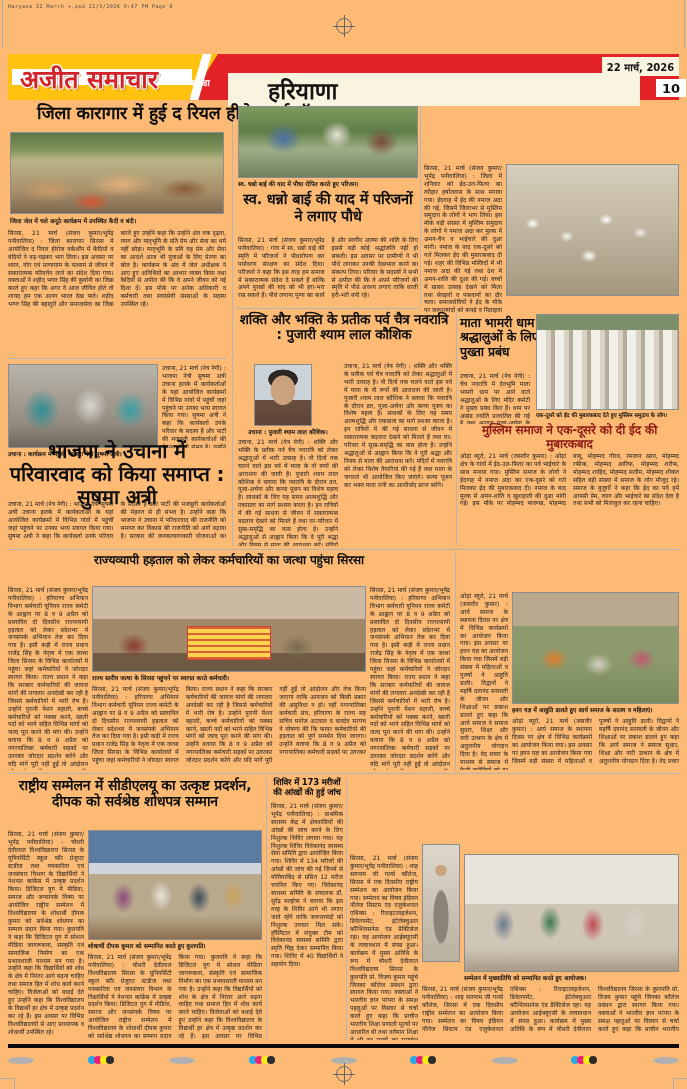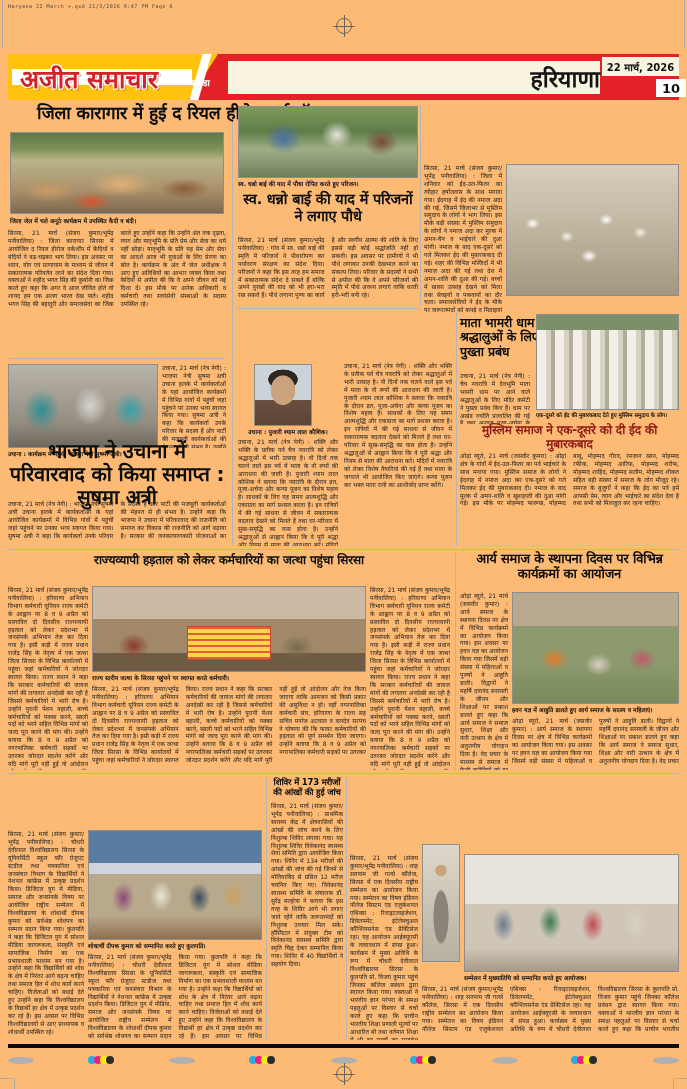--- a/index.html
+++ b/index.html
@@ -16,21 +16,21 @@
   .cornerH{height:1px;background:#aaa;}
   
   .mh{left:8px;top:54px;width:671px;height:46px;background:#e32227;}
   .mh-yellow{left:0;top:0;width:210px;height:46px;background:#ffc20e;
              clip-path:polygon(0 0,100% 0,86% 100%,0 100%);}
   .mh-slash{left:188px;top:0;width:9px;height:46px;background:#fff;transform:skewX(-16deg);}
   .mh-band{left:4px;top:15px;width:180px;height:16px;background:#fff;}
   .mh-logo{left:12px;top:7px;font-size:25px;font-weight:bold;color:#d2232a;white-space:nowrap;
            text-shadow:-1px -1px 0 #fff,1px -1px 0 #fff,-1px 1px 0 #fff,1px 1px 0 #fff,2px 2px 0 rgba(120,20,20,.35);}
   .mh-city{left:182px;top:22px;font-size:9px;font-weight:bold;color:#fff;z-index:6;}
-  .mh-center{left:220px;top:7px;width:372px;height:33px;background:#f8f4e0;display:flex;align-items:center;justify-content:flex-end;}
+  .mh-center{left:220px;top:19px;width:372px;height:33px;background:#f8f4e0;display:flex;align-items:center;justify-content:flex-start;padding-left:40px;}
   .mh-center span{font-size:23px;font-weight:bold;color:#141414;}
   .mh-date{left:594px;top:3px;width:77px;height:19px;background:#f8f4e0;display:flex;align-items:center;justify-content:center;font-size:10px;font-weight:bold;color:#111;}
   .mh-page{left:648px;top:25px;width:30px;height:18px;background:#fff;display:flex;align-items:center;justify-content:center;font-size:13px;font-weight:bold;color:#111;}
   
   .hl{font-weight:bold;color:#0e0e0e;text-align:center;line-height:1.14;letter-spacing:-.2px;}
   .hl-red{color:#8e1b15;}
   .bd{font-size:6px;line-height:1.32;text-align:justify;color:#222;overflow:hidden;}
   .c2{column-count:2;column-gap:7px;}
   .c3{column-count:3;column-gap:7px;}
   .cap{font-size:6px;font-weight:bold;color:#101010;line-height:1.2;overflow:hidden;}
@@ -149,20 +149,21 @@
 
   <div class="abs bd" style="left:424px;top:164px;width:78px;height:150px;">सिरसा, 21 मार्च (संजय कुमार/भूपेंद्र पनीवालिया) : जिला में शनिवार को ईद-उल-फितर का त्यौहार हर्षोल्लास के साथ मनाया गया। ईदगाह में ईद की नमाज अदा की गई, जिसमें जिलाभर से मुस्लिम समुदाय के लोगों ने भाग लिया। इस मौके बड़ी संख्या में मुस्लिम समुदाय के लोगों ने नमाज अदा कर मुल्क में अमन-चैन व भाईचारे की दुआ मांगी। नमाज के बाद एक-दूसरे को गले मिलकर ईद की मुबारकबाद दी गई। शहर की विभिन्न मस्जिदों में भी नमाज अदा की गई तथा देश में अमन-शांति की दुआ की गई। बच्चों में खासा उत्साह देखने को मिला तथा सेवइयों व पकवानों का दौर चला। समाजसेवियों ने ईद के मौके पर जरूरतमंदों को कपड़े व मिठाइयां बांटी। पुलिस प्रशासन द्वारा सुरक्षा के पुख्ता प्रबंध किए गए थे जिससे हर पारिवारिक कार्यक्रम शांतिपूर्वक संपन्न हुआ। उधर कस्बों में आयोजित कार्यक्रमों में भी अमन-शांति की दुआ मांगी गई।</div>
   <div class="abs ph ph-eid" style="left:506px;top:164px;width:173px;height:132px;"></div>
 
   <div class="abs ph ph-bjp" style="left:8px;top:364px;width:150px;height:84px;"></div>
   <div class="abs bd" style="left:162px;top:364px;width:64px;height:84px;">उचाना, 21 मार्च (नेत्र नेगी) : भाजपा नेत्री सुषमा अत्री उचाना हलके में कार्यकर्ताओं के यहां आयोजित कार्यक्रमों में विभिन्न गांवों में पहुंचीं जहां पहुंचने पर उनका भव्य स्वागत किया गया। सुषमा अत्री ने कहा कि कार्यकर्ता उनके परिवार के सदस्य हैं और पार्टी की मजबूती कार्यकर्ताओं की मेहनत से ही संभव है। उन्होंने कहा कि भाजपा ने उचाना में परिवारवाद की राजनीति को समाप्त कर विकास की राजनीति को आगे बढ़ाया है। सरकार की जनकल्याणकारी योजनाओं का लाभ हर वर्ग तक पहुंच रहा है। इस अवसर पर बड़ी संख्या में महिलाएं व कार्यकर्ता उपस्थित रहे।</div>
   <div class="abs cap" style="left:8px;top:450px;width:218px;height:8px;">उचाना : कार्यक्रम में पहुंची भाजपा नेत्री सुषमा अत्री।</div>
   <div class="abs hl" style="left:8px;top:440px;width:218px;font-size:20px;">भाजपा ने उचाना में परिवारवाद को किया समाप्त : सुषमा अत्री</div>
   <div class="abs bd c2" style="left:8px;top:500px;width:218px;height:46px;">उचाना, 21 मार्च (नेत्र नेगी) : भाजपा नेत्री सुषमा अत्री उचाना हलके में कार्यकर्ताओं के यहां आयोजित कार्यक्रमों में विभिन्न गांवों में पहुंचीं जहां पहुंचने पर उनका भव्य स्वागत किया गया। सुषमा अत्री ने कहा कि कार्यकर्ता उनके परिवार के सदस्य हैं और पार्टी की मजबूती कार्यकर्ताओं की मेहनत से ही संभव है। उन्होंने कहा कि भाजपा ने उचाना में परिवारवाद की राजनीति को समाप्त कर विकास की राजनीति को आगे बढ़ाया है। सरकार की जनकल्याणकारी योजनाओं का लाभ हर वर्ग तक पहुंच रहा है। इस अवसर पर बड़ी संख्या में महिलाएं व कार्यकर्ता उपस्थित रहे।</div>
 
+  <div class="abs hl" style="left:236px;top:312px;width:216px;font-size:13.5px;">शक्ति और भक्ति के प्रतीक पर्व चैत्र नवरात्रि : पुजारी श्याम लाल कौशिक</div>
   <div class="abs ph ph-portrait" style="left:254px;top:364px;width:58px;height:62px;"></div>
   <div class="abs cap" style="left:238px;top:428px;width:100px;height:8px;text-align:center;">उचाना : पुजारी श्याम लाल कौशिक।</div>
   <div class="abs bd" style="left:238px;top:438px;width:100px;height:108px;">उचाना, 21 मार्च (नेत्र नेगी) : शक्ति और भक्ति के प्रतीक पर्व चैत्र नवरात्रि को लेकर श्रद्धालुओं में भारी उत्साह है। नौ दिनों तक चलने वाले इस पर्व में माता के नौ रूपों की आराधना की जाती है। पुजारी श्याम लाल कौशिक ने बताया कि नवरात्रि के दौरान व्रत, पूजा-अर्चना और कन्या पूजन का विशेष महत्व है। साधकों के लिए यह समय आत्मशुद्धि और एकाग्रता का मार्ग प्रशस्त करता है। इन रात्रियों में की गई साधना से जीवन में सकारात्मक बदलाव देखने को मिलते हैं तथा घर-परिवार में सुख-समृद्धि का वास होता है। उन्होंने श्रद्धालुओं से आह्वान किया कि वे पूरी श्रद्धा और नियम से माता की आराधना करें। मंदिरों में नवरात्रि को लेकर विशेष तैयारियां की गई हैं तथा माता के जगराते भी आयोजित किए जाएंगे। कन्या पूजन कर भक्त माता रानी का आशीर्वाद प्राप्त करेंगे।</div>
   <div class="abs bd" style="left:344px;top:362px;width:108px;height:184px;">उचाना, 21 मार्च (नेत्र नेगी) : शक्ति और भक्ति के प्रतीक पर्व चैत्र नवरात्रि को लेकर श्रद्धालुओं में भारी उत्साह है। नौ दिनों तक चलने वाले इस पर्व में माता के नौ रूपों की आराधना की जाती है। पुजारी श्याम लाल कौशिक ने बताया कि नवरात्रि के दौरान व्रत, पूजा-अर्चना और कन्या पूजन का विशेष महत्व है। साधकों के लिए यह समय आत्मशुद्धि और एकाग्रता का मार्ग प्रशस्त करता है। इन रात्रियों में की गई साधना से जीवन में सकारात्मक बदलाव देखने को मिलते हैं तथा घर-परिवार में सुख-समृद्धि का वास होता है। उन्होंने श्रद्धालुओं से आह्वान किया कि वे पूरी श्रद्धा और नियम से माता की आराधना करें। मंदिरों में नवरात्रि को लेकर विशेष तैयारियां की गई हैं तथा माता के जगराते भी आयोजित किए जाएंगे। कन्या पूजन कर भक्त माता रानी का आशीर्वाद प्राप्त करेंगे।</div>
 
   <div class="abs hl" style="left:460px;top:316px;width:104px;font-size:12.5px;text-align:left;">माता भामरी धाम में श्रद्धालुओं के लिए किए पुख्ता प्रबंध</div>
   <div class="abs bd" style="left:460px;top:372px;width:70px;height:52px;">उचाना, 21 मार्च (नेत्र नेगी) : चैत्र नवरात्रि में देवभूमि माता भामरी धाम पर आने वाले श्रद्धालुओं के लिए मंदिर कमेटी ने पुख्ता प्रबंध किए हैं। धाम पर अखंड ज्योति प्रज्वलित की गई है तथा श्रद्धालु पूजा-अर्चना के लिए पहुंचने लगे हैं। परिसर में साफ-सफाई, पेयजल व छाया की विशेष व्यवस्था की गई है ताकि किसी श्रद्धालु को मंदिर में दर्शन के दौरान असुविधा न हो।</div>
 
   <div class="abs ph ph-muslim" style="left:536px;top:314px;width:143px;height:96px;"></div>
   <div class="abs cap" style="left:536px;top:412px;width:143px;height:8px;font-size:5.5px;">एक-दूसरे को ईद की मुबारकबाद देते हुए मुस्लिम समुदाय के लोग।</div>
@@ -171,26 +172,26 @@
 
   <div class="abs hl" style="left:8px;top:554px;width:442px;font-size:12px;white-space:nowrap;">राज्यव्यापी हड़ताल को लेकर कर्मचारियों का जत्था पहुंचा सिरसा</div>
   <div class="abs bd" style="left:8px;top:586px;width:80px;height:184px;">सिरसा, 21 मार्च (संजय कुमार/भूपेंद्र पनीवालिया) : हरियाणा अभियान विभाग कर्मचारी यूनियन राज्य कमेटी के आह्वान पर 8 व 9 अप्रैल को प्रस्तावित दो दिवसीय राज्यव्यापी हड़ताल को लेकर प्रदेशभर में जनसंपर्क अभियान तेज कर दिया गया है। इसी कड़ी में राज्य प्रधान राजेंद्र सिंह के नेतृत्व में एक जत्था जिला सिरसा के विभिन्न कार्यालयों में पहुंचा जहां कर्मचारियों ने जोरदार स्वागत किया। राज्य प्रधान ने कहा कि सरकार कर्मचारियों की जायज मांगों की लगातार अनदेखी कर रही है जिससे कर्मचारियों में भारी रोष है। उन्होंने पुरानी पेंशन बहाली, कच्चे कर्मचारियों को पक्का करने, खाली पदों को भरने सहित विभिन्न मांगों को जल्द पूरा करने की मांग की। उन्होंने बताया कि 8 व 9 अप्रैल को नगरपालिका कर्मचारी सड़कों पर उतरकर जोरदार प्रदर्शन करेंगे और यदि मांगें पूरी नहीं हुईं तो आंदोलन और तेज किया जाएगा ताकि आमजन को किसी प्रकार की असुविधा न हो। वहीं नगरपालिका कर्मचारी संघ, हरियाणा के राज्य सह सचिव मनोज अटवाल व बलदेव सरपंच ने घोषणा की कि फायर कर्मचारियों की हड़ताल को पूर्ण समर्थन दिया जाएगा। उन्होंने बताया कि 8 व 9 अप्रैल को नगरपालिका कर्मचारी सड़कों पर उतरकर जोरदार प्रदर्शन करेंगे और पदों को भरने की मांग करेंगे।</div>
   <div class="abs ph ph-strike" style="left:92px;top:586px;width:274px;height:86px;">
     <div class="banner"></div>
   </div>
   <div class="abs cap" style="left:92px;top:674px;width:274px;height:8px;">राज्य स्तरीय जत्था के सिरसा पहुंचने पर स्वागत करते कर्मचारी।</div>
   <div class="abs bd c3" style="left:92px;top:685px;width:274px;height:85px;">सिरसा, 21 मार्च (संजय कुमार/भूपेंद्र पनीवालिया) : हरियाणा अभियान विभाग कर्मचारी यूनियन राज्य कमेटी के आह्वान पर 8 व 9 अप्रैल को प्रस्तावित दो दिवसीय राज्यव्यापी हड़ताल को लेकर प्रदेशभर में जनसंपर्क अभियान तेज कर दिया गया है। इसी कड़ी में राज्य प्रधान राजेंद्र सिंह के नेतृत्व में एक जत्था जिला सिरसा के विभिन्न कार्यालयों में पहुंचा जहां कर्मचारियों ने जोरदार स्वागत किया। राज्य प्रधान ने कहा कि सरकार कर्मचारियों की जायज मांगों की लगातार अनदेखी कर रही है जिससे कर्मचारियों में भारी रोष है। उन्होंने पुरानी पेंशन बहाली, कच्चे कर्मचारियों को पक्का करने, खाली पदों को भरने सहित विभिन्न मांगों को जल्द पूरा करने की मांग की। उन्होंने बताया कि 8 व 9 अप्रैल को नगरपालिका कर्मचारी सड़कों पर उतरकर जोरदार प्रदर्शन करेंगे और यदि मांगें पूरी नहीं हुईं तो आंदोलन और तेज किया जाएगा ताकि आमजन को किसी प्रकार की असुविधा न हो। वहीं नगरपालिका कर्मचारी संघ, हरियाणा के राज्य सह सचिव मनोज अटवाल व बलदेव सरपंच ने घोषणा की कि फायर कर्मचारियों की हड़ताल को पूर्ण समर्थन दिया जाएगा। उन्होंने बताया कि 8 व 9 अप्रैल को नगरपालिका कर्मचारी सड़कों पर उतरकर जोरदार प्रदर्शन करेंगे और पदों को भरने की मांग करेंगे।</div>
   <div class="abs bd" style="left:370px;top:586px;width:80px;height:184px;">सिरसा, 21 मार्च (संजय कुमार/भूपेंद्र पनीवालिया) : हरियाणा अभियान विभाग कर्मचारी यूनियन राज्य कमेटी के आह्वान पर 8 व 9 अप्रैल को प्रस्तावित दो दिवसीय राज्यव्यापी हड़ताल को लेकर प्रदेशभर में जनसंपर्क अभियान तेज कर दिया गया है। इसी कड़ी में राज्य प्रधान राजेंद्र सिंह के नेतृत्व में एक जत्था जिला सिरसा के विभिन्न कार्यालयों में पहुंचा जहां कर्मचारियों ने जोरदार स्वागत किया। राज्य प्रधान ने कहा कि सरकार कर्मचारियों की जायज मांगों की लगातार अनदेखी कर रही है जिससे कर्मचारियों में भारी रोष है। उन्होंने पुरानी पेंशन बहाली, कच्चे कर्मचारियों को पक्का करने, खाली पदों को भरने सहित विभिन्न मांगों को जल्द पूरा करने की मांग की। उन्होंने बताया कि 8 व 9 अप्रैल को नगरपालिका कर्मचारी सड़कों पर उतरकर जोरदार प्रदर्शन करेंगे और यदि मांगें पूरी नहीं हुईं तो आंदोलन और तेज किया जाएगा ताकि आमजन को किसी प्रकार की असुविधा न हो। वहीं नगरपालिका कर्मचारी संघ, हरियाणा के राज्य सह सचिव मनोज अटवाल व बलदेव सरपंच ने घोषणा की कि फायर कर्मचारियों की हड़ताल को पूर्ण समर्थन दिया जाएगा। उन्होंने बताया कि 8 व 9 अप्रैल को नगरपालिका कर्मचारी सड़कों पर उतरकर जोरदार प्रदर्शन करेंगे और पदों को भरने की मांग करेंगे।</div>
 
-  <div class="abs hl" style="left:460px;top:552px;width:219px;font-size:13px;">आर्य समाज के स्थापना दिवस पर विभिन्न कार्यक्रमों का आयोजन</div>
   <div class="abs bd" style="left:460px;top:592px;width:48px;height:178px;">ओढ़ां ब्यूरो, 21 मार्च (जसवीर कुमार) : आर्य समाज के स्थापना दिवस पर क्षेत्र में विभिन्न कार्यक्रमों का आयोजन किया गया। इस अवसर पर हवन यज्ञ का आयोजन किया गया जिसमें बड़ी संख्या में महिलाओं व पुरुषों ने आहुति डाली। विद्वानों ने महर्षि दयानंद सरस्वती के जीवन और शिक्षाओं पर प्रकाश डालते हुए कहा कि आर्य समाज ने समाज सुधार, शिक्षा और नारी उत्थान के क्षेत्र में अतुलनीय योगदान दिया है। वेद प्रचार के माध्यम से समाज में फैली कुरीतियों को दूर करने का आह्वान किया गया। कार्यक्रम के अंत में प्रसाद वितरित किया गया तथा सभी ने समाज सेवा व वेद प्रचार का संकल्प लिया। इस मौके पर अनेक गणमान्य लोग उपस्थित रहे।</div>
   <div class="abs ph ph-havan" style="left:512px;top:592px;width:167px;height:112px;"></div>
   <div class="abs cap" style="left:512px;top:706px;width:167px;height:8px;">हवन यज्ञ में आहुति डालते हुए आर्य समाज के सदस्य व महिलाएं।</div>
   <div class="abs bd c2" style="left:512px;top:717px;width:167px;height:53px;">ओढ़ां ब्यूरो, 21 मार्च (जसवीर कुमार) : आर्य समाज के स्थापना दिवस पर क्षेत्र में विभिन्न कार्यक्रमों का आयोजन किया गया। इस अवसर पर हवन यज्ञ का आयोजन किया गया जिसमें बड़ी संख्या में महिलाओं व पुरुषों ने आहुति डाली। विद्वानों ने महर्षि दयानंद सरस्वती के जीवन और शिक्षाओं पर प्रकाश डालते हुए कहा कि आर्य समाज ने समाज सुधार, शिक्षा और नारी उत्थान के क्षेत्र में अतुलनीय योगदान दिया है। वेद प्रचार के माध्यम से समाज में फैली कुरीतियों को दूर करने का आह्वान किया गया। कार्यक्रम के अंत में प्रसाद वितरित किया गया तथा सभी ने समाज सेवा व वेद प्रचार का संकल्प लिया। इस मौके पर अनेक गणमान्य लोग उपस्थित रहे।</div>
 
+  <div class="abs hl" style="left:8px;top:778px;width:254px;font-size:14px;">राष्ट्रीय सम्मेलन में सीडीएलयू का उत्कृष्ट प्रदर्शन, दीपक को सर्वश्रेष्ठ शोधपत्र सम्मान</div>
   <div class="abs bd" style="left:8px;top:830px;width:76px;height:210px;">सिरसा, 21 मार्च (संजय कुमार/भूपेंद्र पनीवालिया) : चौधरी देवीलाल विश्वविद्यालय सिरसा के यूनिवर्सिटी स्कूल फॉर ग्रेजुएट स्टडीज तथा पत्रकारिता एवं जनसंचार विभाग के विद्यार्थियों ने नेशनल कांफ्रेंस में उत्कृष्ट प्रदर्शन किया। डिजिटल युग में मीडिया, समाज और जनसंपर्क विषय पर आयोजित राष्ट्रीय सम्मेलन में विश्वविद्यालय के शोधार्थी दीपक कुमार को सर्वश्रेष्ठ शोधपत्र का सम्मान प्रदान किया गया। कुलपति ने कहा कि डिजिटल युग में सोशल मीडिया जागरूकता, संस्कृति एवं सामाजिक निर्माण का एक प्रभावशाली माध्यम बन गया है। उन्होंने कहा कि विद्यार्थियों को शोध के क्षेत्र में निरंतर आगे बढ़ना चाहिए तथा समाज हित में शोध कार्य करने चाहिए। विजेताओं को बधाई देते हुए उन्होंने कहा कि विश्वविद्यालय के विद्यार्थी हर क्षेत्र में उत्कृष्ट प्रदर्शन कर रहे हैं। इस अवसर पर विभिन्न विश्वविद्यालयों से आए प्राध्यापक व शोधार्थी उपस्थित रहे।</div>
   <div class="abs ph ph-stage" style="left:88px;top:830px;width:174px;height:110px;"></div>
   <div class="abs cap" style="left:88px;top:942px;width:174px;height:8px;">शोधार्थी दीपक कुमार को सम्मानित करते हुए कुलपति।</div>
   <div class="abs bd c2" style="left:88px;top:953px;width:174px;height:87px;">सिरसा, 21 मार्च (संजय कुमार/भूपेंद्र पनीवालिया) : चौधरी देवीलाल विश्वविद्यालय सिरसा के यूनिवर्सिटी स्कूल फॉर ग्रेजुएट स्टडीज तथा पत्रकारिता एवं जनसंचार विभाग के विद्यार्थियों ने नेशनल कांफ्रेंस में उत्कृष्ट प्रदर्शन किया। डिजिटल युग में मीडिया, समाज और जनसंपर्क विषय पर आयोजित राष्ट्रीय सम्मेलन में विश्वविद्यालय के शोधार्थी दीपक कुमार को सर्वश्रेष्ठ शोधपत्र का सम्मान प्रदान किया गया। कुलपति ने कहा कि डिजिटल युग में सोशल मीडिया जागरूकता, संस्कृति एवं सामाजिक निर्माण का एक प्रभावशाली माध्यम बन गया है। उन्होंने कहा कि विद्यार्थियों को शोध के क्षेत्र में निरंतर आगे बढ़ना चाहिए तथा समाज हित में शोध कार्य करने चाहिए। विजेताओं को बधाई देते हुए उन्होंने कहा कि विश्वविद्यालय के विद्यार्थी हर क्षेत्र में उत्कृष्ट प्रदर्शन कर रहे हैं। इस अवसर पर विभिन्न विश्वविद्यालयों से आए प्राध्यापक व शोधार्थी उपस्थित रहे।</div>
 
   <div class="abs hl" style="left:271px;top:778px;width:72px;font-size:8.5px;">शिविर में 173 मरीजों की आंखों की हुई जांच</div>
   <div class="abs bd" style="left:271px;top:802px;width:72px;height:238px;">सिरसा, 21 मार्च (संजय कुमार/भूपेंद्र पनीवालिया) : प्राथमिक स्वास्थ्य केंद्र में क्षेत्रवासियों की आंखों की जांच करने के लिए निशुल्क शिविर लगाया गया। यह निशुल्क शिविर विवेकानंद स्वास्थ्य सेवा समिति द्वारा आयोजित किया गया। शिविर में 134 मरीजों की आंखों की जांच की गई जिनमें से मोतियाबिंद से ग्रसित 12 मरीज चयनित किए गए। विवेकानंद स्वास्थ्य समिति के संचालक डॉ. सुरेंद्र मल्होत्रा ने बताया कि इस तरह के शिविर आगे भी लगाए जाते रहेंगे ताकि जरूरतमंदों को निशुल्क उपचार मिल सके। हॉस्पिटल में संयुक्त टीम को विवेकानंद स्वास्थ्य समिति द्वारा स्मृति चिह्न देकर सम्मानित किया गया। शिविर में 40 विद्यार्थियों ने सहयोग दिया।</div>
 
   <div class="abs bd" style="left:350px;top:854px;width:68px;height:186px;">सिरसा, 21 मार्च (संजय कुमार/भूपेंद्र पनीवालिया) : शाह सतनाम जी गर्ल्स कॉलेज, सिरसा में एक दिवसीय राष्ट्रीय सम्मेलन का आयोजन किया गया। सम्मेलन का विषय इंडियन नॉलेज सिस्टम एंड एजुकेशनल एथिक्स : रिवाइटलाइजेशन, डिवेलपमेंट, इंटेलेक्चुअल कॉन्शियसनेस एंड प्रैक्टिसेज रहा। यह आयोजन आईक्यूएसी के तत्वावधान में संपन्न हुआ। कार्यक्रम में मुख्य अतिथि के रूप में चौधरी देवीलाल विश्वविद्यालय सिरसा के कुलपति प्रो. विजय कुमार पहुंचे जिनका कॉलेज प्रबंधन द्वारा स्वागत किया गया। वक्ताओं ने भारतीय ज्ञान परंपरा के समक्ष पहलुओं पर विस्तार से चर्चा करते हुए कहा कि प्राचीन भारतीय शिक्षा प्रणाली मूल्यों पर आधारित थी तथा वर्तमान शिक्षा में भी इन मूल्यों का समावेश होना चाहिए। विभिन्न राज्यों से आए शिक्षाविदों ने अपने शोधपत्र प्रस्तुत किए। कोविड-19 महामारी के बाद शिक्षा के क्षेत्र में आए बदलावों पर भी चर्चा हुई। अंत में सभी प्रतिभागियों व अन्य अतिथियों को प्रमाणपत्र देकर सम्मानित किया गया तथा कॉलेज प्राचार्या ने सभी अतिथियों का आभार प्रकट किया।</div>
   <div class="abs ph ph-man" style="left:422px;top:844px;width:38px;height:118px;"></div>

